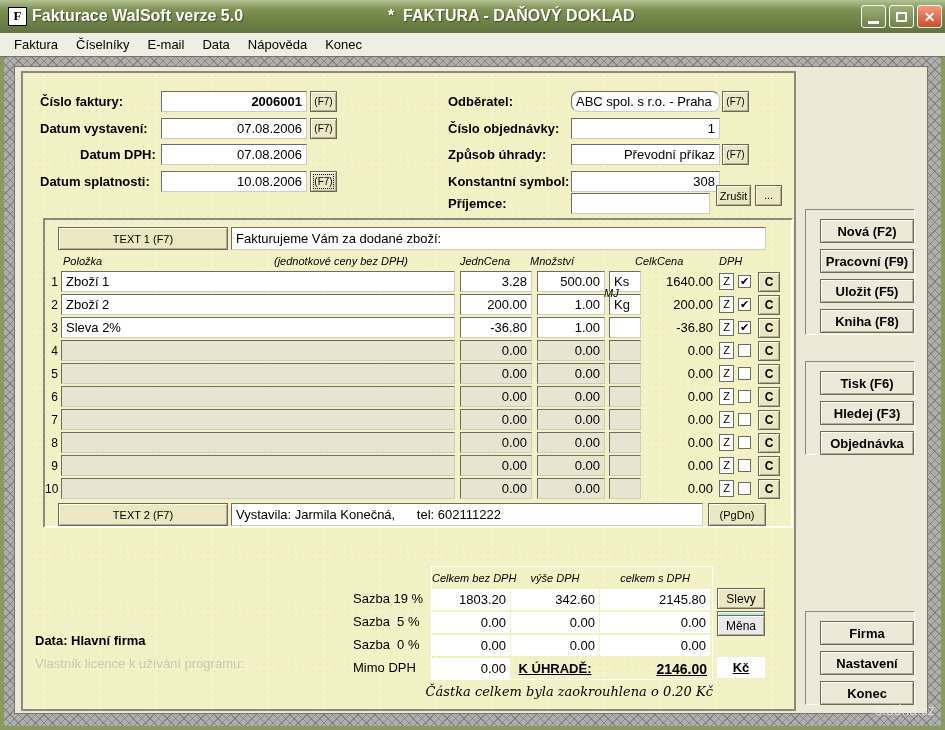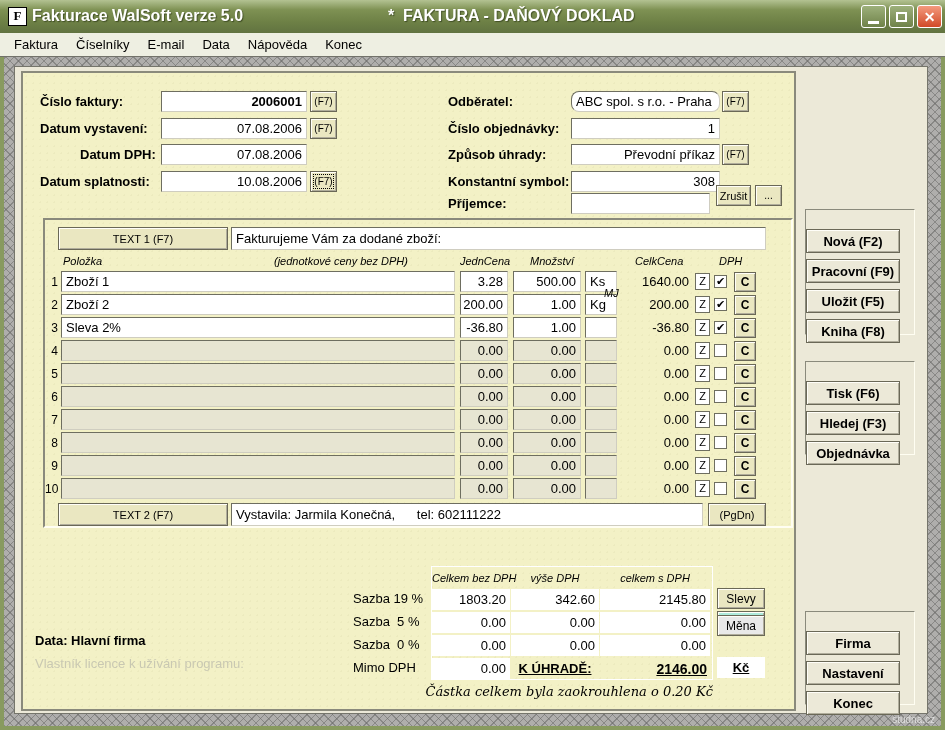--- a/index.html
+++ b/index.html
@@ -54,21 +54,21 @@
   #text1field{left:186px;top:7px;width:535px;height:23px}
   .colhdr{position:absolute;top:35px;font-style:italic;font-size:11px;white-space:pre}
   .irows{position:absolute;left:0;top:50px;width:746px}
   .irow{display:flex;align-items:center;height:23px}
   .i-num{width:13px;text-align:right;font-size:12px;flex:none}
   .ffield{background:#fff;border:1px solid;border-color:#6e6e60 #cfcdc0 #cfcdc0 #6e6e60;box-sizing:border-box;height:21px;
     font-size:13px;display:flex;align-items:center;padding:0 4px;white-space:pre;overflow:hidden;flex:none}
   .ffield.end{justify-content:flex-end}
   .ffield.empty{background:#E7E5D2}
   .i-name{margin-left:3px;width:394px}
-  .i-price{margin-left:5px;width:48px}
+  .i-price{margin-left:5px;width:72px}
   .i-qty{margin-left:5px;width:68px}
   .i-mj{margin-left:4px;width:32px}
   .i-celk{width:72px;text-align:right;font-size:13px;flex:none}
   .zbox{margin-left:6px;width:15px;height:17px;background:#fff;border:1px solid #6e6e60;font-size:11px;text-align:center;
     line-height:15px;flex:none;box-sizing:border-box}
   .cb{margin-left:4px;width:13px;height:13px;background:#fff;border:1px solid #6e6e60;flex:none;box-sizing:border-box;
     display:flex;align-items:center;justify-content:center;font-size:11px;line-height:11px}
   .cbtn{margin-left:7px;width:22px;height:20px;font-size:12px;font-weight:bold;flex:none}
   #text2btn{left:13px;top:283px;width:170px;height:23px;font-size:11px}
   #text2field{left:186px;top:283px;width:472px;height:23px}
@@ -87,24 +87,24 @@
   .kc{position:absolute;left:694px;top:584px;width:48px;height:21px;background:#fff;font-weight:bold;text-decoration:underline;
     display:flex;align-items:center;justify-content:center;font-size:13px}
   .note{position:absolute;left:380px;top:611px;width:310px;text-align:right;font-family:"DejaVu Serif",serif;font-style:italic;font-size:13px}
 
   
   .data-label{position:absolute;left:12px;top:560px;font-weight:bold;font-size:13px}
   .license{position:absolute;left:12px;top:583px;font-size:13px;color:#c9c8b2}
 
   
   .sframe{position:absolute;left:790px;width:110px;box-sizing:border-box;border:1px solid;
-    border-color:#8a8a7c #fffef2 #fffef2 #8a8a7c;display:flex;flex-direction:column;align-items:flex-start;padding-top:19px;gap:6px}
+    border-color:#8a8a7c #fffef2 #fffef2 #8a8a7c;display:flex;flex-direction:column;align-items:flex-end;padding-top:9px;gap:6px}
   .sbtn{width:94px;height:24px;font-weight:bold;font-size:13px;flex:none}
 
-  .watermark{position:absolute;right:6px;bottom:1px;font-size:10px;color:rgba(238,238,238,.75)}
+  .watermark{position:absolute;right:6px;bottom:8px;font-size:14px;color:rgba(238,238,238,.75)}
 </style>
 </head>
 <body>
 
 <div class="win">
 
   <div class="titlebar">
     <div class="app-icon">F</div>
     <div class="title-text">Fakturace WalSoft verze 5.0</div>
     <div class="doc-title">*  FAKTURA - DAŇOVÝ DOKLAD</div>

